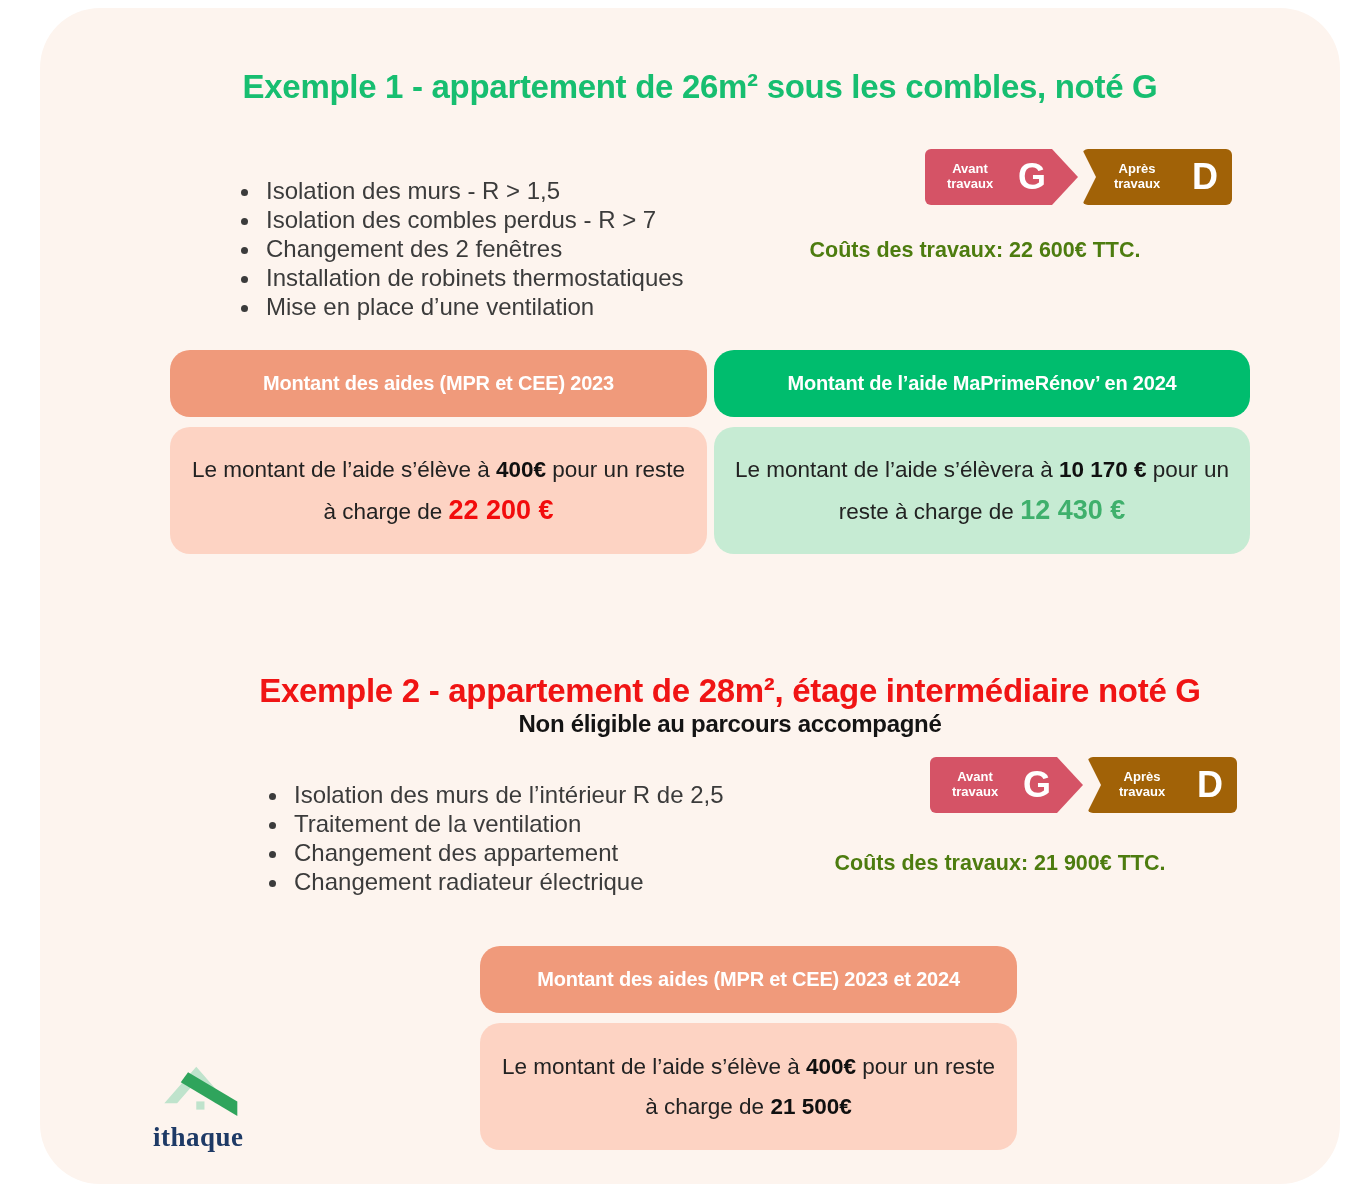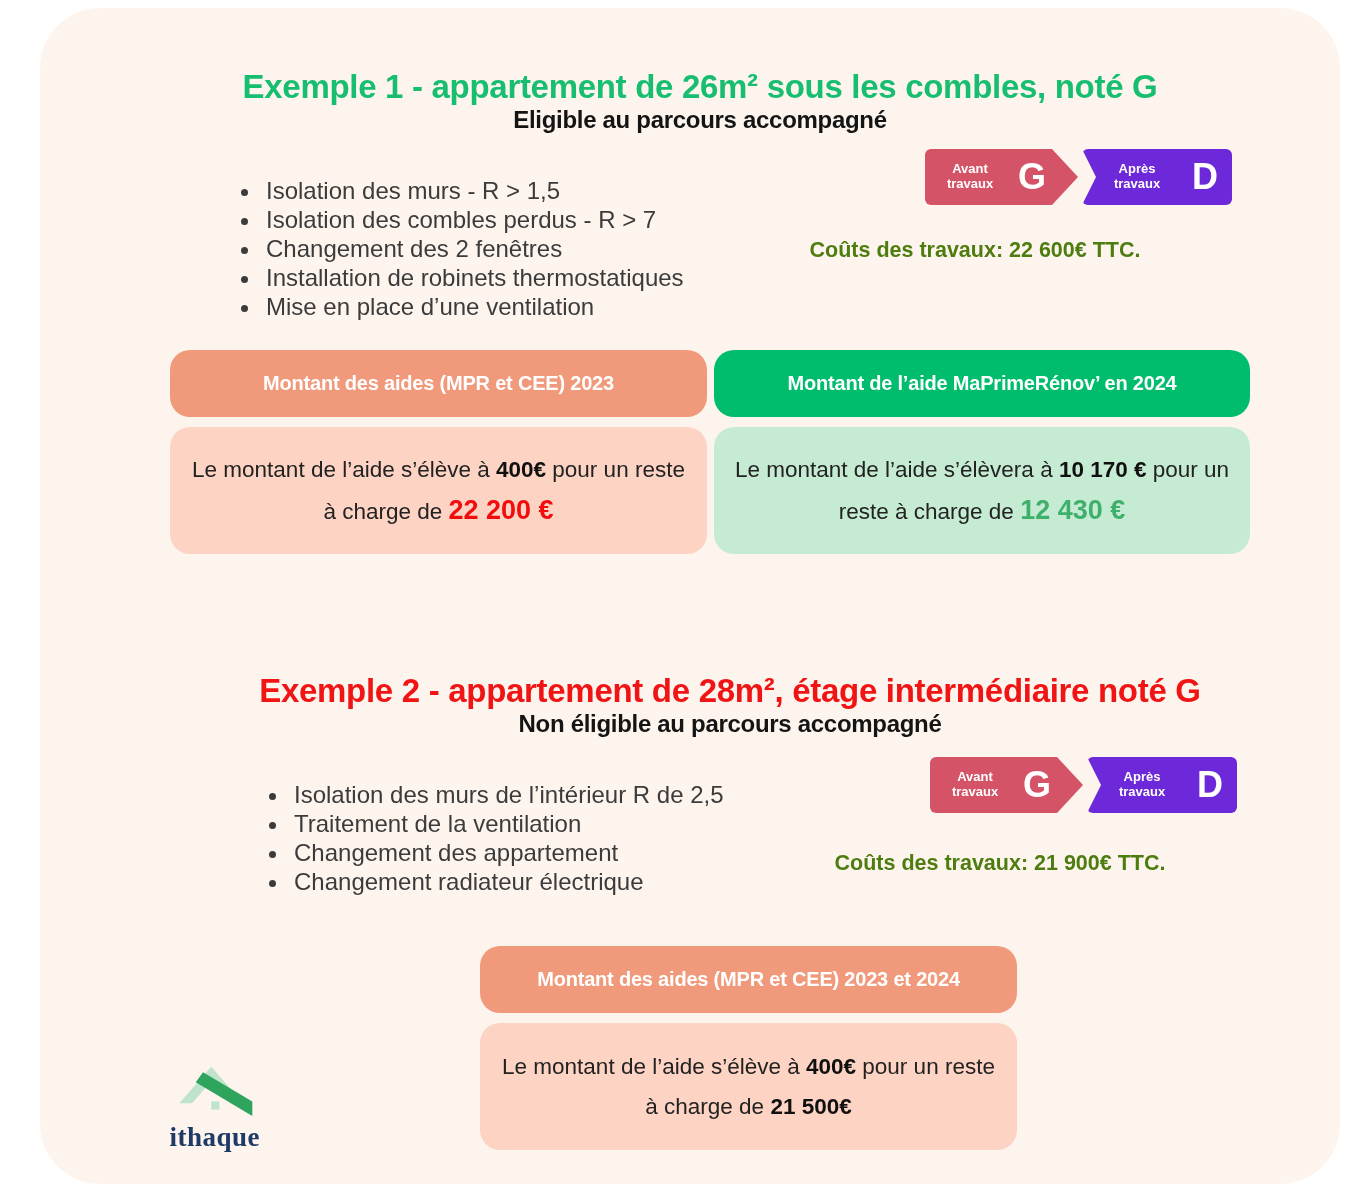--- a/index.html
+++ b/index.html
@@ -25,21 +25,21 @@
   
   .energy{position:absolute;display:flex;gap:4px;height:42px;}
   .en1{left:885px;top:141px;}
   .en2{left:890px;top:749px;}
   .badge{display:flex;align-items:center;height:56px;color:#fff;}
   .badge .lbl{font-size:13px;font-weight:bold;line-height:1.15;text-align:center;width:62px;}
   .badge .grade{font-size:36px;font-weight:bold;line-height:1;}
   .badge-red{width:153px;background:#D55366;border-radius:6px;
              clip-path:polygon(0 0,calc(100% - 26px) 0,100% 50%,calc(100% - 26px) 100%,0 100%);
              justify-content:space-between;padding:0 32px 0 14px;box-sizing:border-box;}
-  .badge-yellow{width:150px;background:#6d28d9;border-radius:6px;
+  .badge-yellow{width:150px;background:#a16207;border-radius:6px;
              clip-path:polygon(0 0,100% 0,100% 100%,0 100%,14px 50%);
              justify-content:space-between;padding:0 14px 0 24px;box-sizing:border-box;}
 
   
   .costs{position:absolute;text-align:center;font-weight:bold;font-size:21.5px;color:#4d7c0f;}
   .c1{left:640px;width:590px;top:230px;}
   .c2{left:700px;width:520px;top:843px;}
 
   
   .aid-card{position:absolute;}
@@ -54,32 +54,31 @@
   .card-body{margin-top:10px;border-radius:20px;min-height:127px;display:flex;align-items:center;
              justify-content:center;text-align:center;font-size:22.5px;line-height:40px;color:#222222;
              padding:6px 20px;box-sizing:border-box;}
   .body-pink{background:#FDD3C3;}
   .body-green{background:#C6EBD3;}
   .b-bold{font-weight:bold;color:#101010;}
   .amt-red{font-weight:800;color:#F20C0C;font-size:27px;}
   .amt-green{font-weight:800;color:#3FB06C;font-size:27px;}
 
   
-  .logo{position:absolute;left:120px;top:1046px;width:100px;text-align:right;}
+  .logo{position:absolute;left:113px;top:1046px;width:100px;text-align:left;}
   .logo-text{font-family:"Liberation Serif",serif;font-weight:bold;font-size:27px;color:#1E3A66;
              letter-spacing:0.5px;margin-top:2px;}
 </style>
 </head>
 <body>
 
 <div class="page">
   <div class="sheet">
 
     <div class="sec-title t1">Exemple 1 - appartement de 26m² sous les combles, noté G</div>
-    <div class="sec-sub s1">Eligible au parcours accompagné</div>
 
     <ul class="bullets bl1">
       <li>Isolation des murs - R &gt; 1,5</li>
       <li>Isolation des combles perdus - R &gt; 7</li>
       <li>Changement des 2 fenêtres</li>
       <li>Installation de robinets thermostatiques</li>
       <li>Mise en place d’une ventilation</li>
     </ul>
 
     <div class="energy en1">

